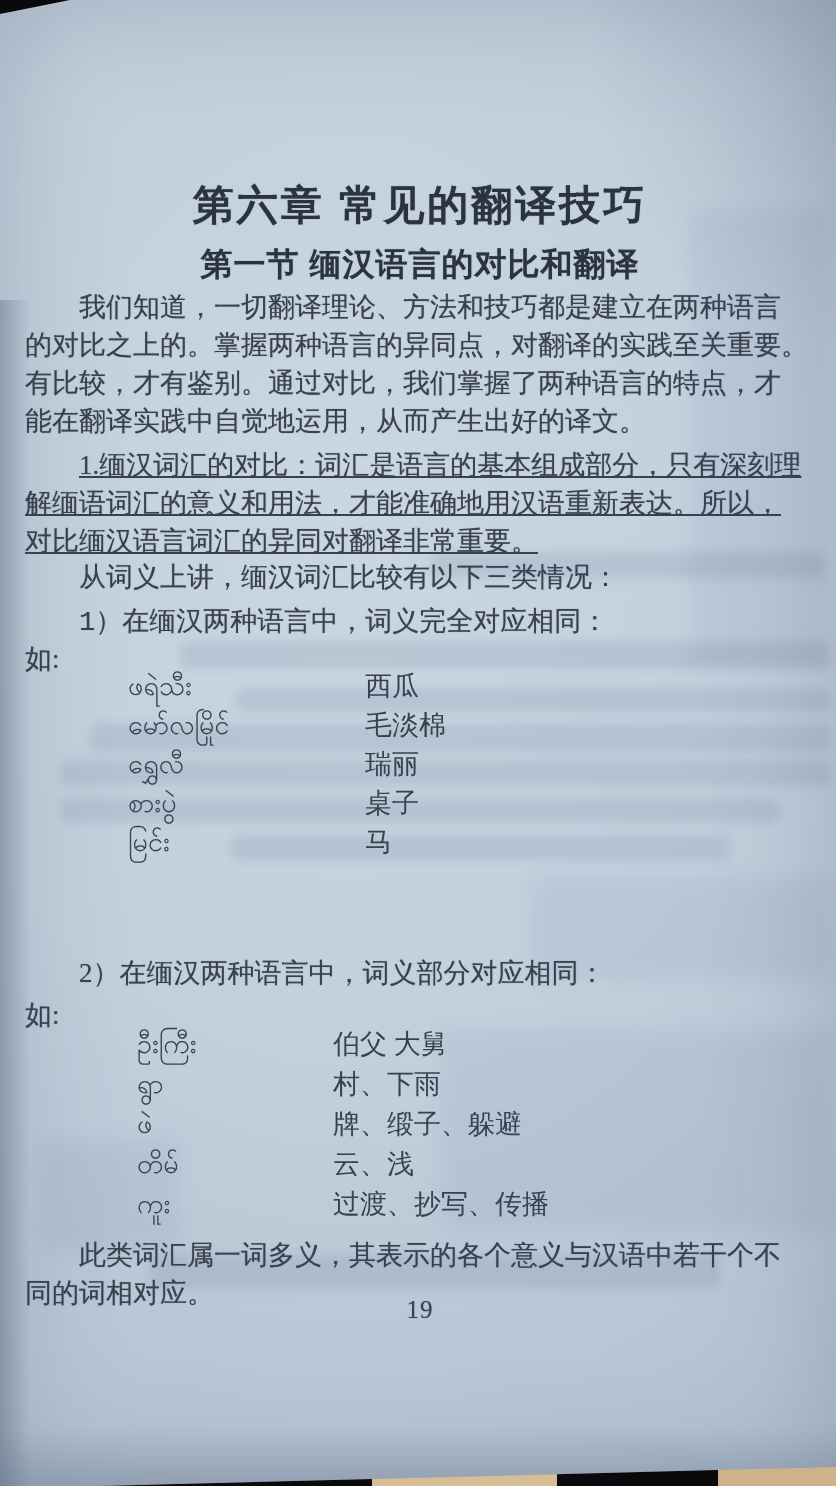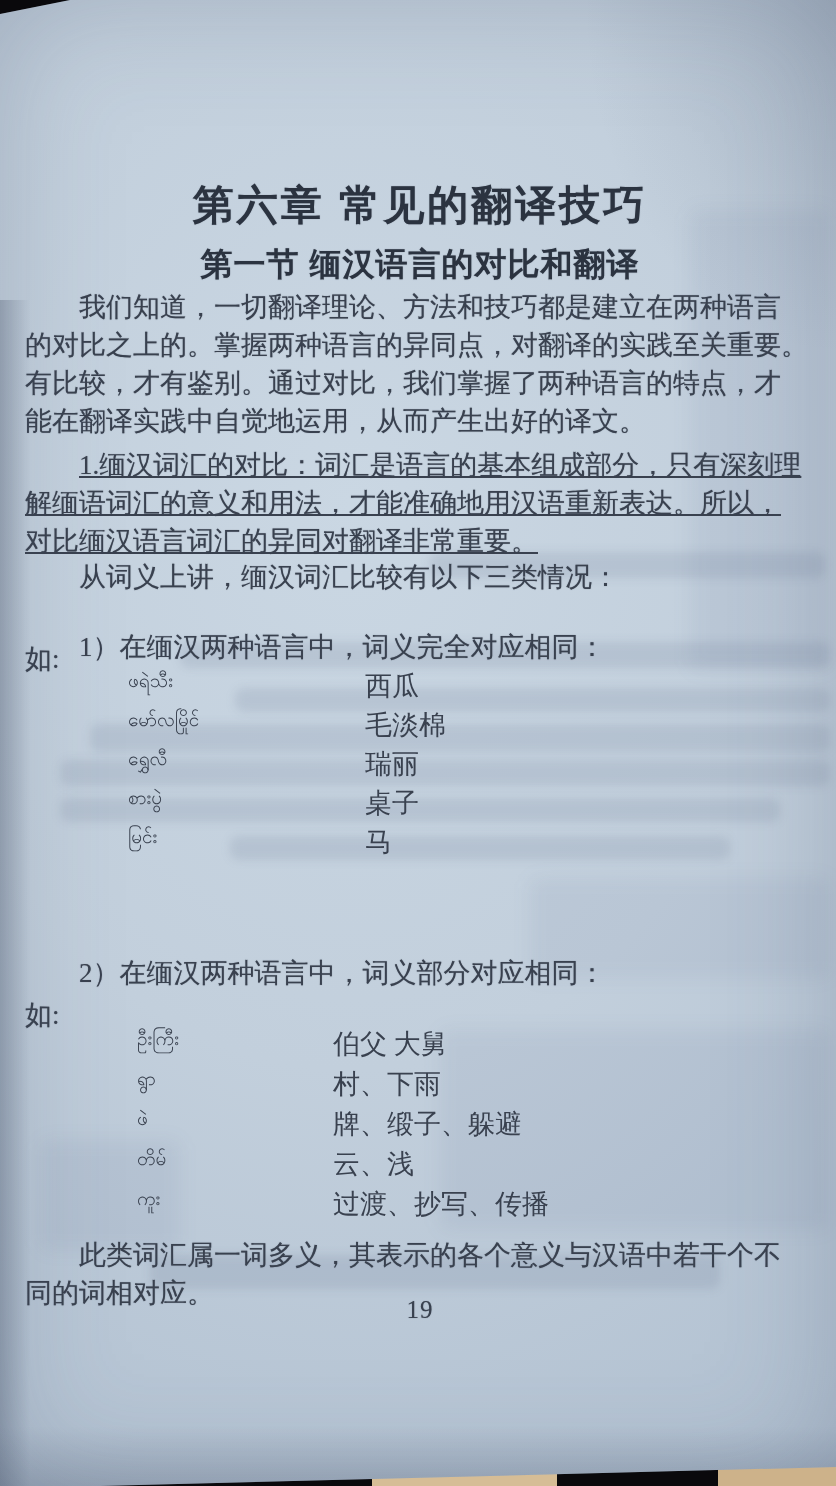--- a/index.html
+++ b/index.html
@@ -47,28 +47,28 @@
   .smudge.blob{background:rgba(74,90,122,.07);filter:blur(9px);}
   
   .tx{position:absolute;left:25px;width:790px;color:#39414f;
       text-shadow:0 0 1px rgba(57,65,79,.55);}
   .heading{font-family:"Liberation Sans","DejaVu Sans",sans-serif;
            font-weight:700;text-align:center;color:#2b3340;}
   .chapter{top:178px;font-size:41px;letter-spacing:3px;}
   .section{top:243px;font-size:32px;letter-spacing:1px;}
   .body-block div{font-size:27px;line-height:38px;white-space:nowrap;}
   .indent{padding-left:54px;}
-  .b1{top:288px;} .b2{top:446px;text-decoration:underline;} .b3{top:558px;} .b4{top:628px;}
+  .b1{top:288px;} .b2{top:446px;text-decoration:underline;} .b3{top:558px;} .b4{top:604px;font-family:Liberation Mono, monospace;}
   .ex1{top:640px;} .ex2{top:996px;}
   .ex{font-size:27px;line-height:38px;}
   .wordlist{position:absolute;left:25px;width:790px;}
   .wl1{top:668px;} .wl2{top:1026px;}
   .wl-row{position:relative;height:39px;}
   .wl2 .wl-row{height:40px;}
-  .bur{position:absolute;left:103px;font-size:19px;color:#39414f;
+  .bur{position:absolute;left:103px;font-size:27px;color:#39414f;
        font-family:"DejaVu Sans","Liberation Sans",sans-serif;}
   .wl2 .bur{left:112px;}
   .chi{position:absolute;left:340px;font-size:27px;color:#39414f;}
   .wl2 .chi{left:308px;}
   .b5{top:876px;} .b6{top:954px;font-family:Liberation Serif, serif;} .b7{top:1236px;}
   .pagenum{top:1296px;font-size:25px;text-align:center;letter-spacing:1px;}
 </style>
 </head>
 <body>
 

